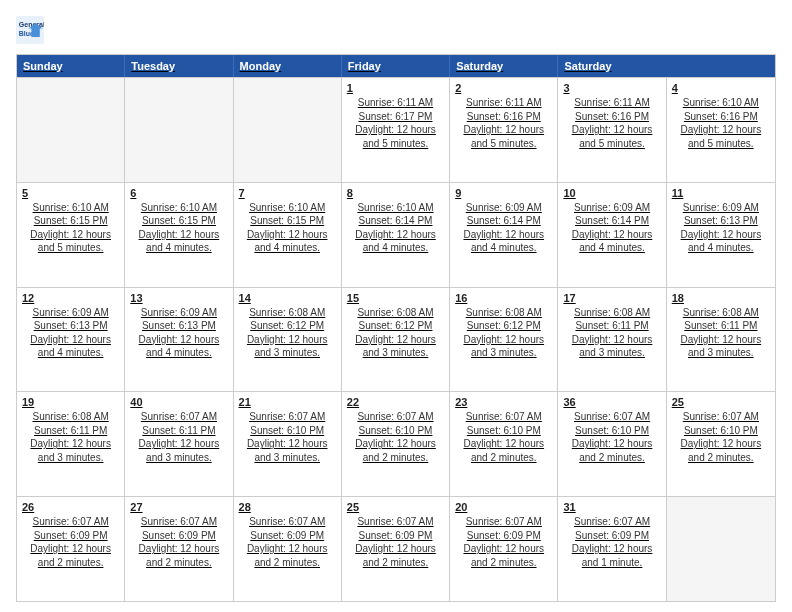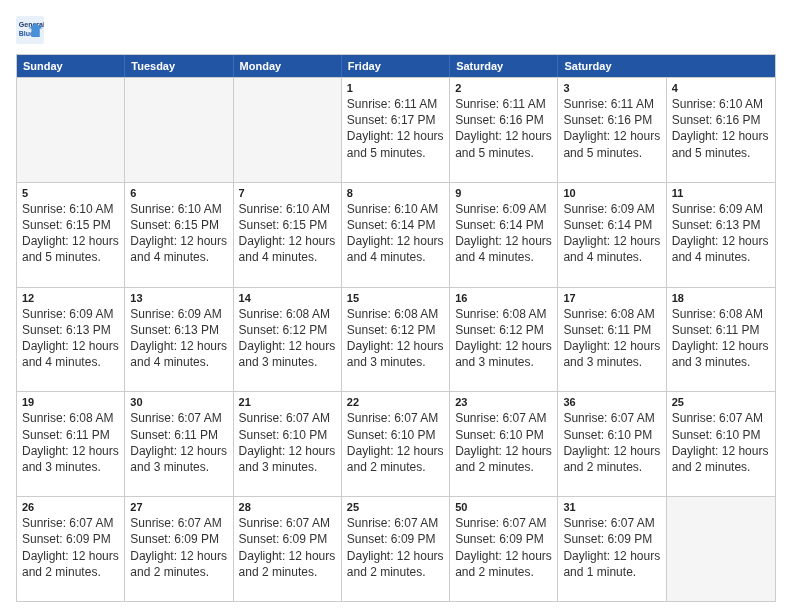--- a/index.html
+++ b/index.html
@@ -9,20 +9,21 @@
       width: 792px;
       height: 612px;
       overflow: hidden;
     }
     .page {
       width: 792px;
       height: 612px;
       padding: 16px 16px 10px 16px;
       display: flex;
       flex-direction: column;
+      text-decoration: underline;
     }
     .header {
       display: flex;
       justify-content: space-between;
       align-items: flex-start;
       margin-bottom: 10px;
     }
     .logo {
       display: flex;
       align-items: center;
@@ -92,23 +93,24 @@
     }
     .cal-cell:last-child { border-right: none; }
     .cal-cell.empty { background: #f5f5f5; }
     .day-num {
       font-size: 11px;
       font-weight: bold;
       color: #222;
       margin-bottom: 2px;
     }
     .cell-info {
-      font-size: 12px;
+      font-size: 10px;
       line-height: 1.35;
       color: #333;
+      text-align: center;
     }
   </style>
 </head>
 <body>
 
 <div class="page">
   <div class="header">
     <div class="logo">
       <svg class="logo-icon" viewBox="0 0 40 40">
         <rect x="0" y="0" width="40" height="40" fill="#e8f0fa" rx="3"></rect>
@@ -274,21 +276,21 @@
         </div>
         <div class="cal-row">
           <div class="cal-cell">
             <div class="day-num">19</div>
             <div class="cell-info" style="white-space: pre-line;">Sunrise: 6:08 AM
 Sunset: 6:11 PM
 Daylight: 12 hours
 and 3 minutes.</div>
           </div>
           <div class="cal-cell">
-            <div class="day-num">30</div>
+            <div class="day-num">40</div>
             <div class="cell-info" style="white-space: pre-line;">Sunrise: 6:07 AM
 Sunset: 6:11 PM
 Daylight: 12 hours
 and 3 minutes.</div>
           </div>
           <div class="cal-cell">
             <div class="day-num">21</div>
             <div class="cell-info" style="white-space: pre-line;">Sunrise: 6:07 AM
 Sunset: 6:10 PM
 Daylight: 12 hours
@@ -346,21 +348,21 @@
 and 2 minutes.</div>
           </div>
           <div class="cal-cell">
             <div class="day-num">25</div>
             <div class="cell-info" style="white-space: pre-line;">Sunrise: 6:07 AM
 Sunset: 6:09 PM
 Daylight: 12 hours
 and 2 minutes.</div>
           </div>
           <div class="cal-cell">
-            <div class="day-num">50</div>
+            <div class="day-num">20</div>
             <div class="cell-info" style="white-space: pre-line;">Sunrise: 6:07 AM
 Sunset: 6:09 PM
 Daylight: 12 hours
 and 2 minutes.</div>
           </div>
           <div class="cal-cell">
             <div class="day-num">31</div>
             <div class="cell-info" style="white-space: pre-line;">Sunrise: 6:07 AM
 Sunset: 6:09 PM
 Daylight: 12 hours

